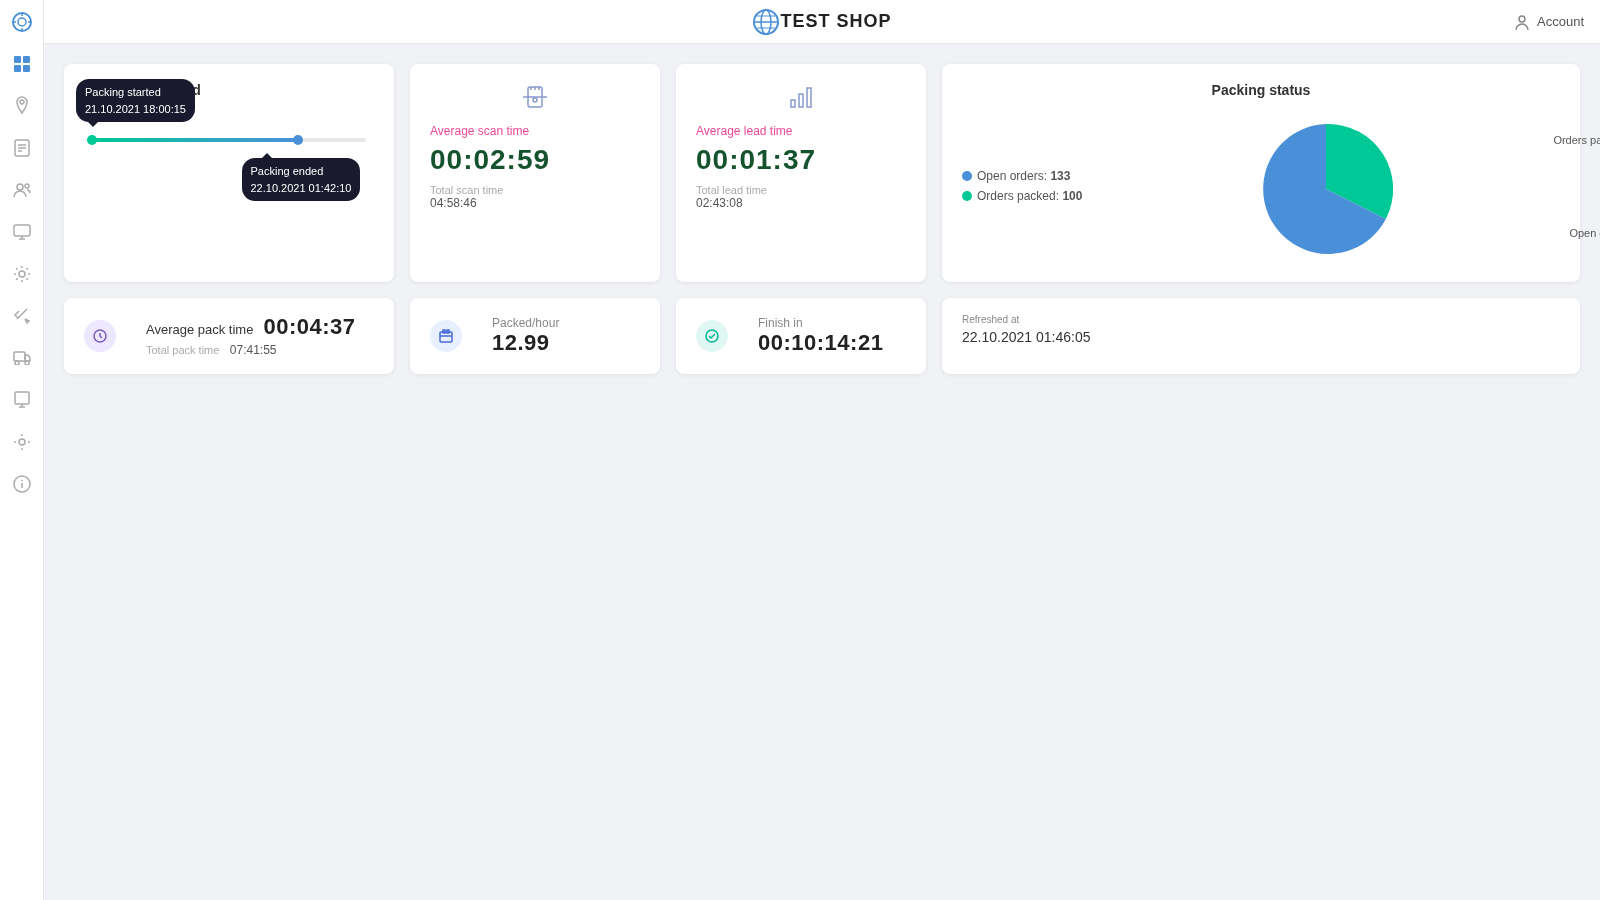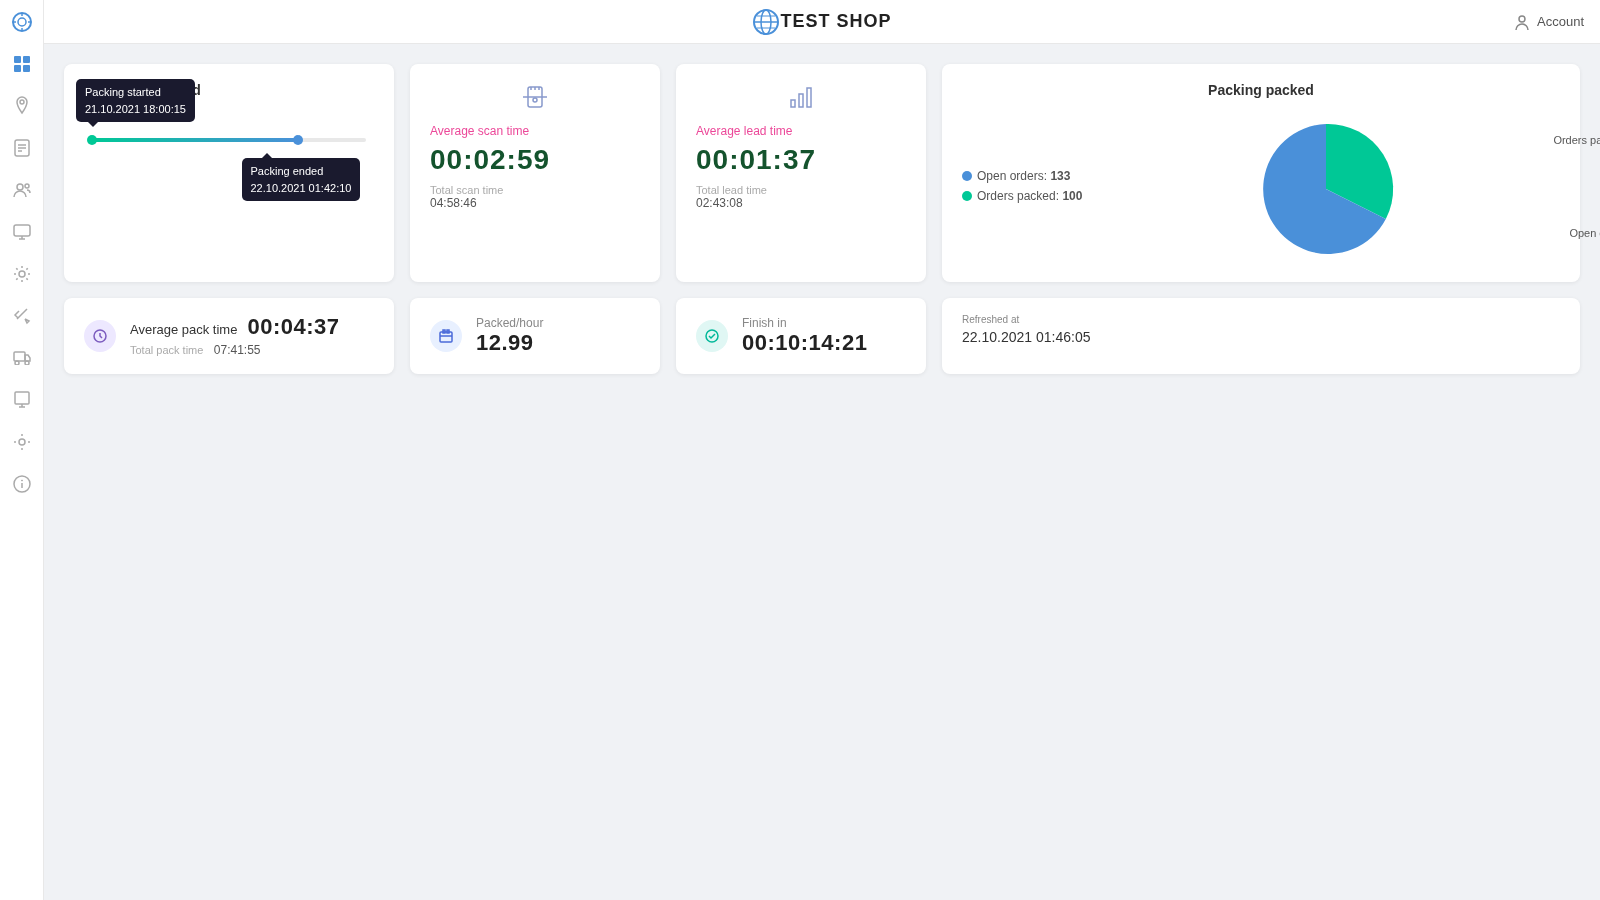--- a/index.html
+++ b/index.html
@@ -134,21 +134,21 @@
       transform: translate(-50%, -50%);
       width: 10px;
       height: 10px;
       background: #4a90d9;
       border-radius: 50%;
     }
     .tooltip {
       position: absolute;
       background: #1a1a2e;
       color: #fff;
-      border-radius: 5px;
+      border-radius: 13px;
       padding: 5px 9px;
       font-size: 11px;
       line-height: 1.5;
       white-space: nowrap;
     }
     .tooltip::after {
       content: '';
       position: absolute;
       border: 5px solid transparent;
     }
@@ -245,21 +245,21 @@
       grid-template-columns: 330px 250px 250px 1fr;
       gap: 16px;
     }
     .bottom-card {
       background: #fff;
       border-radius: 8px;
       padding: 16px 20px;
       box-shadow: 0 1px 4px rgba(0,0,0,0.07);
       display: flex;
       align-items: center;
-      gap: 14px;
+      gap: 30px;
     }
     .bottom-card-icon {
       width: 32px;
       height: 32px;
       border-radius: 50%;
       display: flex;
       align-items: center;
       justify-content: center;
       flex-shrink: 0;
     }
@@ -479,21 +479,21 @@
             <rect x="21" y="6" width="4" height="19"></rect>
           </svg>
         </div>
         <div class="stat-label">Average lead time</div>
         <div class="stat-value-large">00:01:37</div>
         <div class="stat-sub-label">Total lead time</div>
         <div class="stat-sub-value">02:43:08</div>
       </div>
 
       <div class="card packing-status-card">
-        <div class="packing-status-title">Packing packed</div>
+        <div class="packing-status-title">Packing status</div>
         <div class="packing-status-content">
 
           <div>
             <div class="legend-item">
               <div class="legend-dot" style="background:#4a90d9;"></div>
               <span><span>Open orders:</span> <strong>133</strong></span>
             </div>
             <div class="legend-item">
               <div class="legend-dot" style="background:#00c896;"></div>
               <span><span>Orders packed:</span> <strong>100</strong></span>

